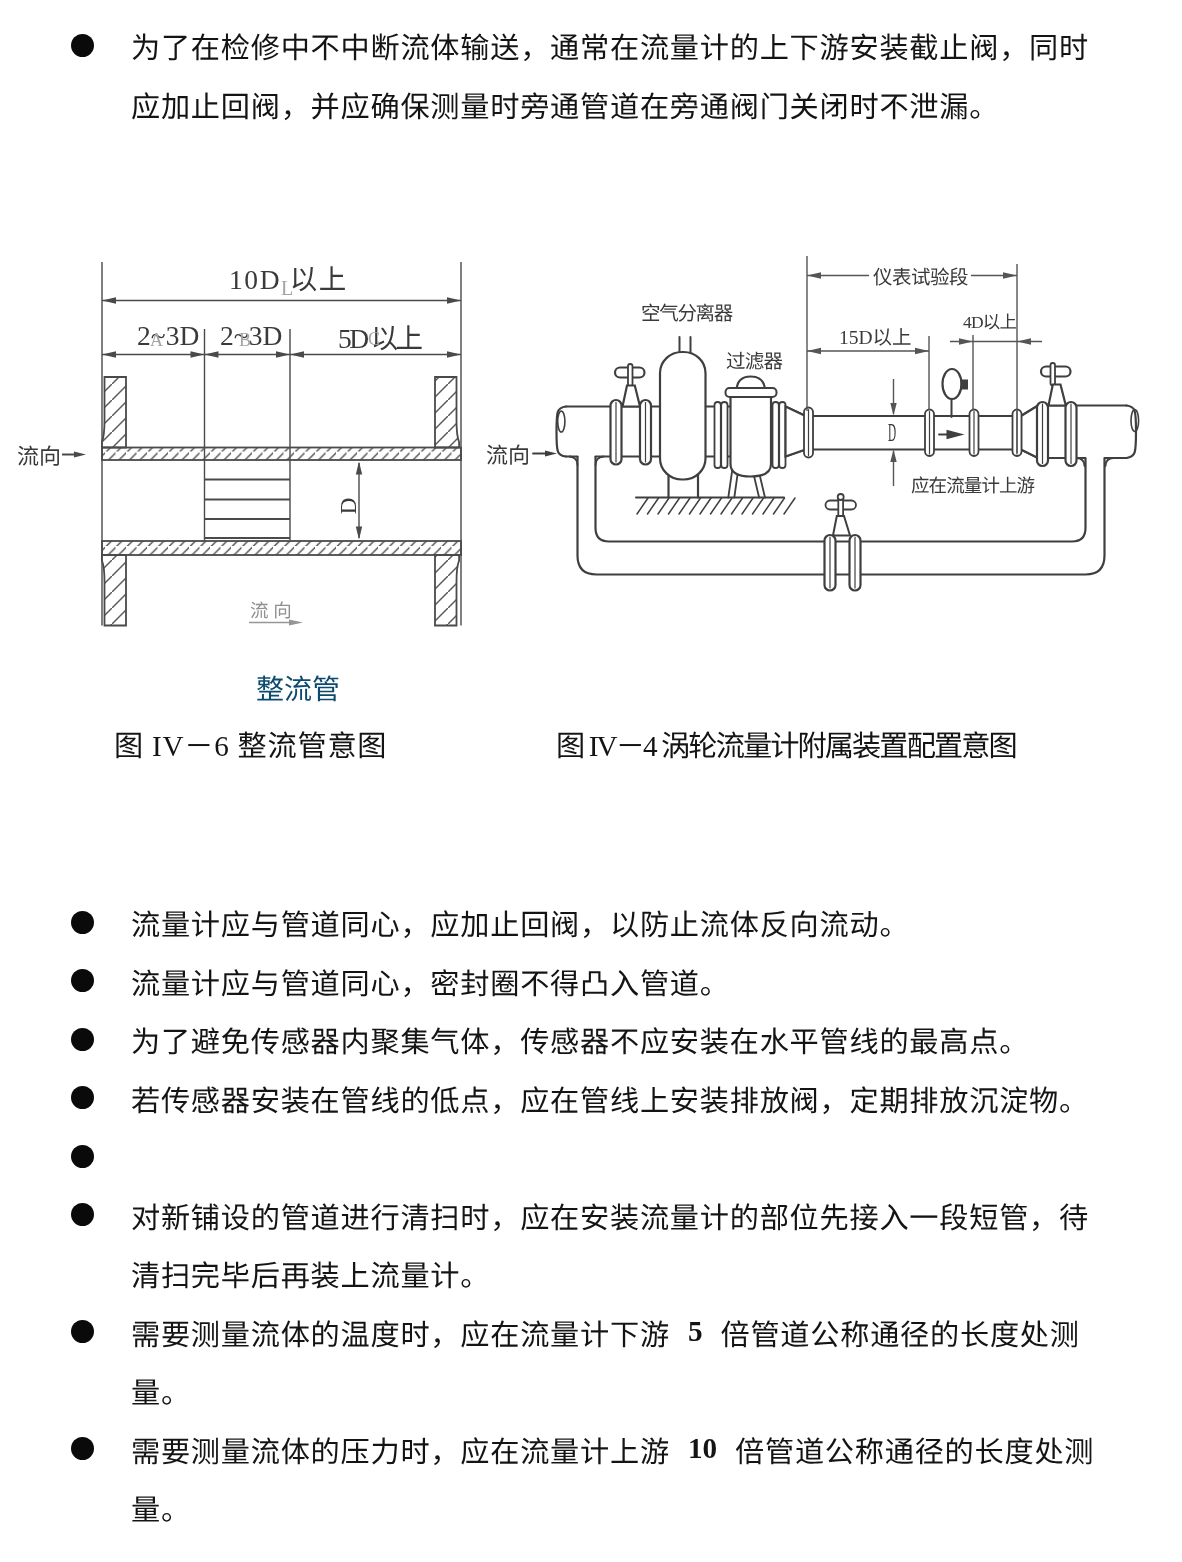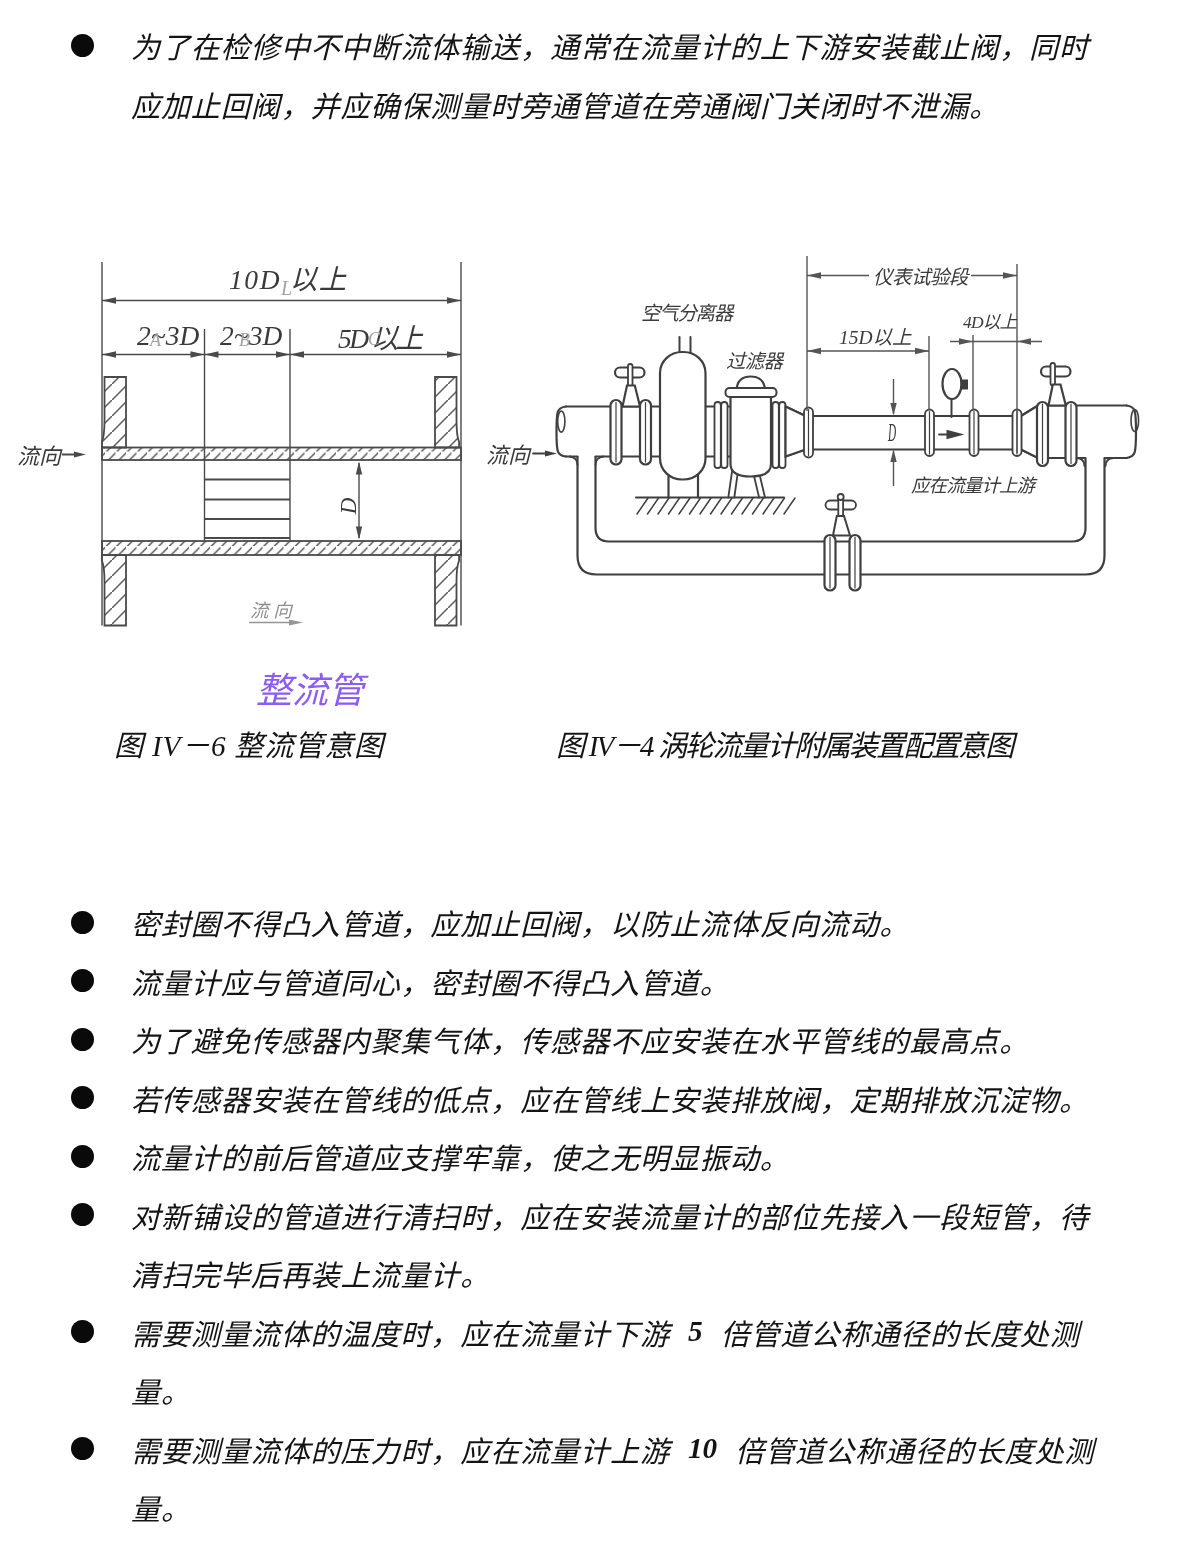--- a/index.html
+++ b/index.html
@@ -1,17 +1,17 @@
 <!DOCTYPE html>
 <html lang="zh-CN"><head>
 <meta charset="utf-8">
 <style>
   html,body{margin:0;padding:0;background:#ffffff;}
   #page{position:relative;width:1182px;height:1562px;background:#ffffff;overflow:hidden;
-        font-family:"Liberation Serif",serif;color:#161616;font-style:italic;}
+        font-family:"Liberation Serif",serif;color:#161616;}
   .tl{position:absolute;height:42px;display:flex;align-items:center;white-space:pre;
       font-size:29.2px;letter-spacing:0.75px;color:#141414;}
   .tl .num{font-weight:700;margin:0 18px;letter-spacing:0;}
   .bullet{position:absolute;width:23px;height:23px;border-radius:50%;background:#0a0a0a;left:71px;}
   .fl{position:absolute;display:flex;align-items:center;white-space:pre;color:#3a3a3a;}
   .f27{font-size:27.5px;height:34px;}
   .f19{font-size:19.5px;height:26px;text-align:right;}
   .faint{color:#a3a3a3;}
   svg{position:absolute;left:0;top:0;filter:blur(0.25px);}
 </style>
@@ -195,47 +195,46 @@
   <div class="fl faint" style="left:281px;top:276px;font-size:20px;height:24px">L</div>
   <div class="fl f27" style="left:137px;top:319px">2~3D</div>
   <div class="fl faint" style="left:150px;top:328px;font-size:18px;height:24px">A</div>
   <div class="fl f27" style="left:220px;top:319px">2~3D</div>
   <div class="fl faint" style="left:239px;top:328px;font-size:18px;height:24px">B</div>
   <div class="fl f27" style="left:338px;top:319px;letter-spacing:-2.6px">5D 以上</div>
   <div class="fl faint" style="left:368px;top:327px;font-size:18px;height:24px">C</div>
   <div class="fl" style="left:17px;top:438.5px;font-size:22px;height:30px">流向</div>
   <div class="fl" style="left:337px;top:493.5px;width:24px;height:24px;justify-content:center;font-size:23px;transform:rotate(-90deg)">D</div>
   <div class="fl" style="left:250px;top:596.5px;font-size:18.5px;height:24px;color:#8f8f8f">流 向</div>
-  <div class="fl" style="left:256px;top:666.5px;font-size:36px;height:40px;color:#8b5cf6">整流管</div>
+  <div class="fl" style="left:256px;top:666.5px;font-size:28px;height:40px;color:#0c4a6e">整流管</div>
   <div class="tl" style="left:114px;top:721.5px">图 IV－6 整流管意图</div>
 
   <div class="fl f19" style="left:873px;top:262.5px;letter-spacing:-0.5px">仪表试验段</div>
   <div class="fl f19" style="left:839px;top:322.8px">15D以上</div>
   <div class="fl" style="left:963px;top:307.5px;font-size:17.5px;height:26px;letter-spacing:-0.8px">4D以上</div>
   <div class="fl f19" style="left:641px;top:298.5px;letter-spacing:-1.3px">空气分离器</div>
   <div class="fl f19" style="left:726px;top:346.5px;letter-spacing:-0.8px">过滤器</div>
   <div class="fl" style="left:486px;top:437.8px;font-size:22px;height:30px">流向</div>
   <div class="fl" style="left:888px;top:417.8px;font-size:25px;height:30px;transform:scaleX(0.45);transform-origin:left center">D</div>
   <div class="fl" style="left:911px;top:470.5px;font-size:18.5px;height:26px;letter-spacing:-0.9px">应在流量计上游</div>
   <div class="tl" style="left:556px;top:721.5px;letter-spacing:-1.9px">图 IV－4 涡轮流量计附属装置配置意图</div>
 
   <span class="bullet" style="top:910.5px"></span>
-  <div class="tl" style="left:131px;top:901px"><span>密封圈不得凸入管道，应加止回阀，以防止流体反向流动。</span><span class="num"></span><span></span></div>
+  <div class="tl" style="left:131px;top:901px"><span>流量计应与管道同心，应加止回阀，以防止流体反向流动。</span><span class="num"></span><span></span></div>
 
   <span class="bullet" style="top:969px"></span>
   <div class="tl" style="left:131px;top:959.5px"><span>流量计应与管道同心，密封圈不得凸入管道。</span><span class="num"></span><span></span></div>
 
   <span class="bullet" style="top:1027.5px"></span>
   <div class="tl" style="left:131px;top:1018px"><span>为了避免传感器内聚集气体，传感器不应安装在水平管线的最高点。</span><span class="num"></span><span></span></div>
 
   <span class="bullet" style="top:1086px"></span>
   <div class="tl" style="left:131px;top:1076.5px"><span>若传感器安装在管线的低点，应在管线上安装排放阀，定期排放沉淀物。</span><span class="num"></span><span></span></div>
 
   <span class="bullet" style="top:1144.5px"></span>
-  <div class="tl" style="left:131px;top:1135px"><span>流量计的前后管道应支撑牢靠，使之无明显振动。</span><span class="num"></span><span></span></div>
 
   <span class="bullet" style="top:1203px"></span>
   <div class="tl" style="left:131px;top:1193.5px"><span>对新铺设的管道进行清扫时，应在安装流量计的部位先接入一段短管，待</span><span class="num"></span><span></span></div>
   <div class="tl" style="left:131px;top:1252px"><span>清扫完毕后再装上流量计。</span><span class="num"></span><span></span></div>
 
   <span class="bullet" style="top:1320px"></span>
   <div class="tl" style="left:131px;top:1310.5px"><span>需要测量流体的温度时，应在流量计下游</span><span class="num">5</span><span>倍管道公称通径的长度处测</span></div>
   <div class="tl" style="left:131px;top:1369px"><span>量。</span><span class="num"></span><span></span></div>
 
   <span class="bullet" style="top:1437px"></span>

